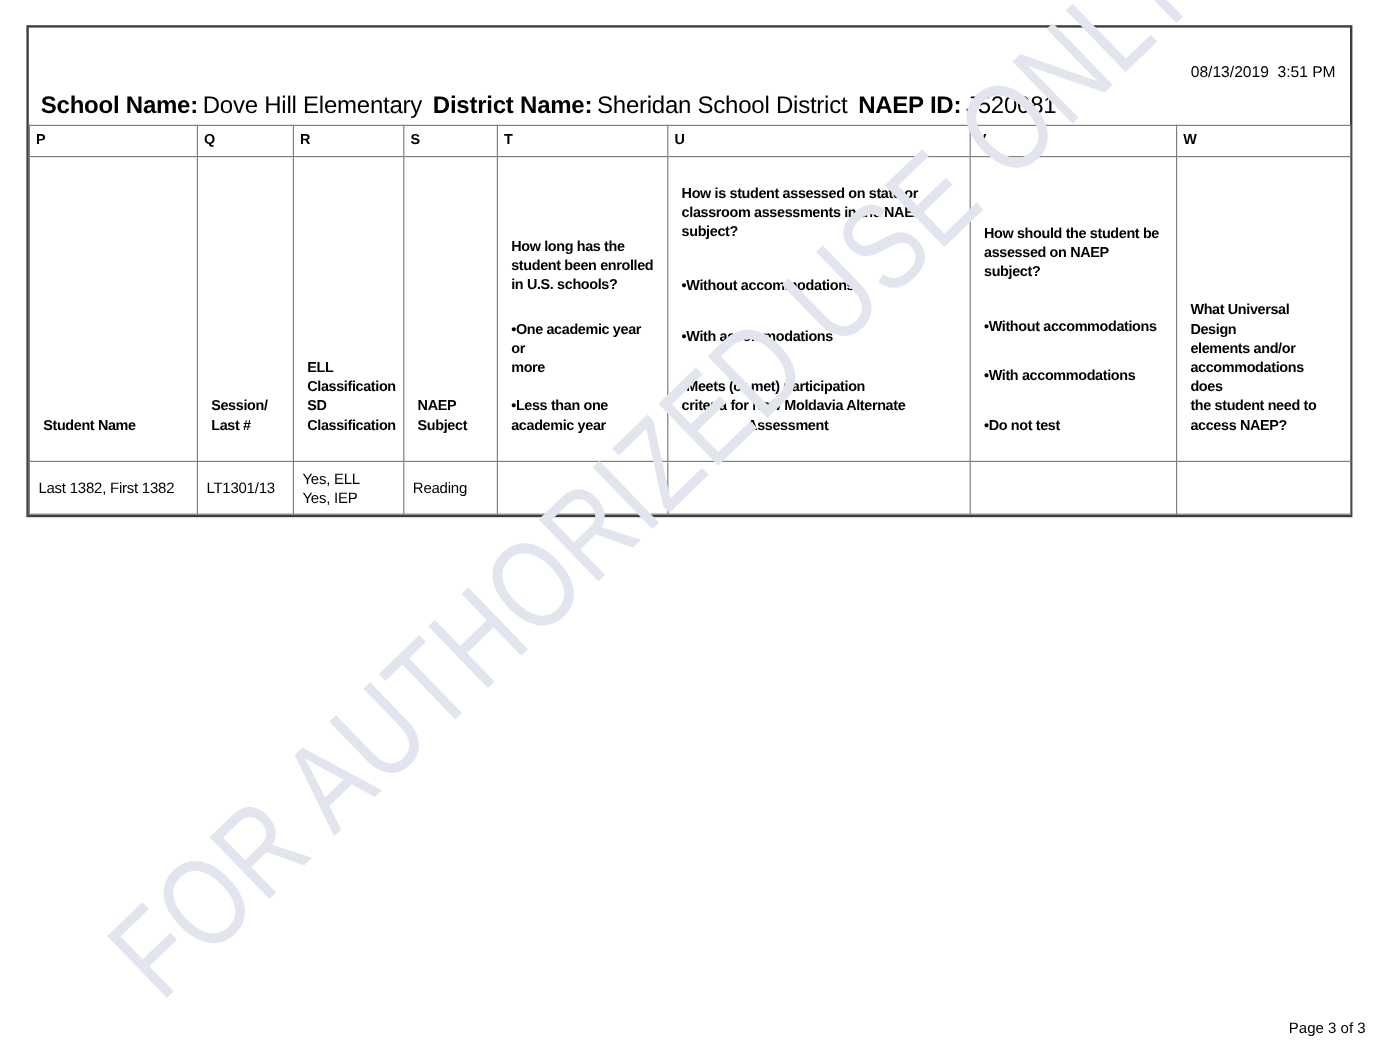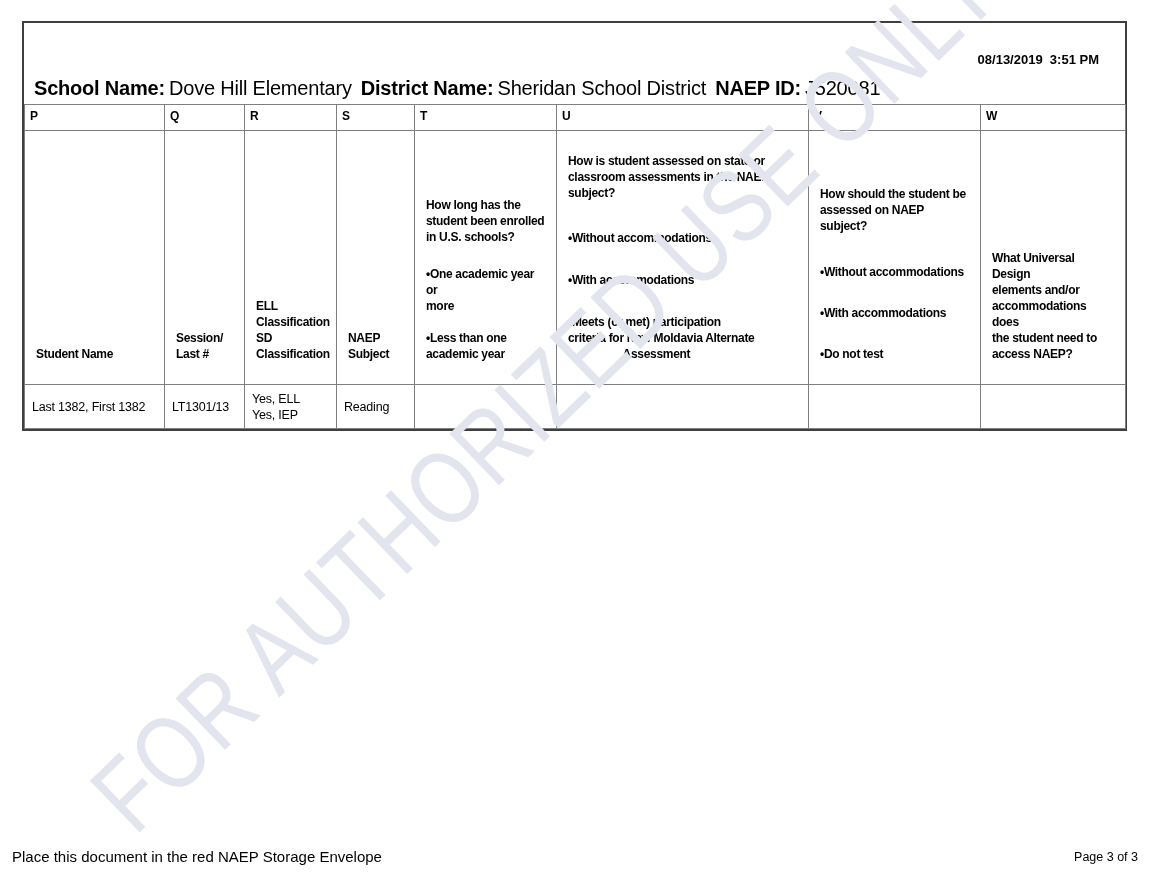--- a/index.html
+++ b/index.html
@@ -36,22 +36,22 @@
   .title{
     text-align:center;
     padding-top:7px;
     font-weight:bold;
     font-size:18px;
     letter-spacing:-0.85px;
     word-spacing:1.5px;
     white-space:nowrap;
   }
   .timestamp{
-    position:absolute;right:26px;top:29px;
-    font-size:13px;white-space:pre;font-weight:bold;
+    position:absolute;right:12px;top:29px;
+    font-size:13px;white-space:pre;
   }
   .school-line{
     position:absolute;left:10px;top:54px;
     font-size:20px;letter-spacing:-0.2px;
   }
   .school-line .lbl{font-weight:bold;margin-right:4px;}
   .school-line .val{margin-right:9px;}
   
   table.grid{
     border-collapse:collapse;
@@ -206,16 +206,15 @@
         <td class="nowrap">Reading</td>
         <td></td>
         <td></td>
         <td></td>
         <td></td>
       </tr>
     </tbody>
       </table>
   </div>
 
-  <div class="footer-left">Place this document in the red NAEP Storage Envelope</div>
   <div class="footer-right">Page 3 of 3</div>
 
 </div>
 
 </body></html>

